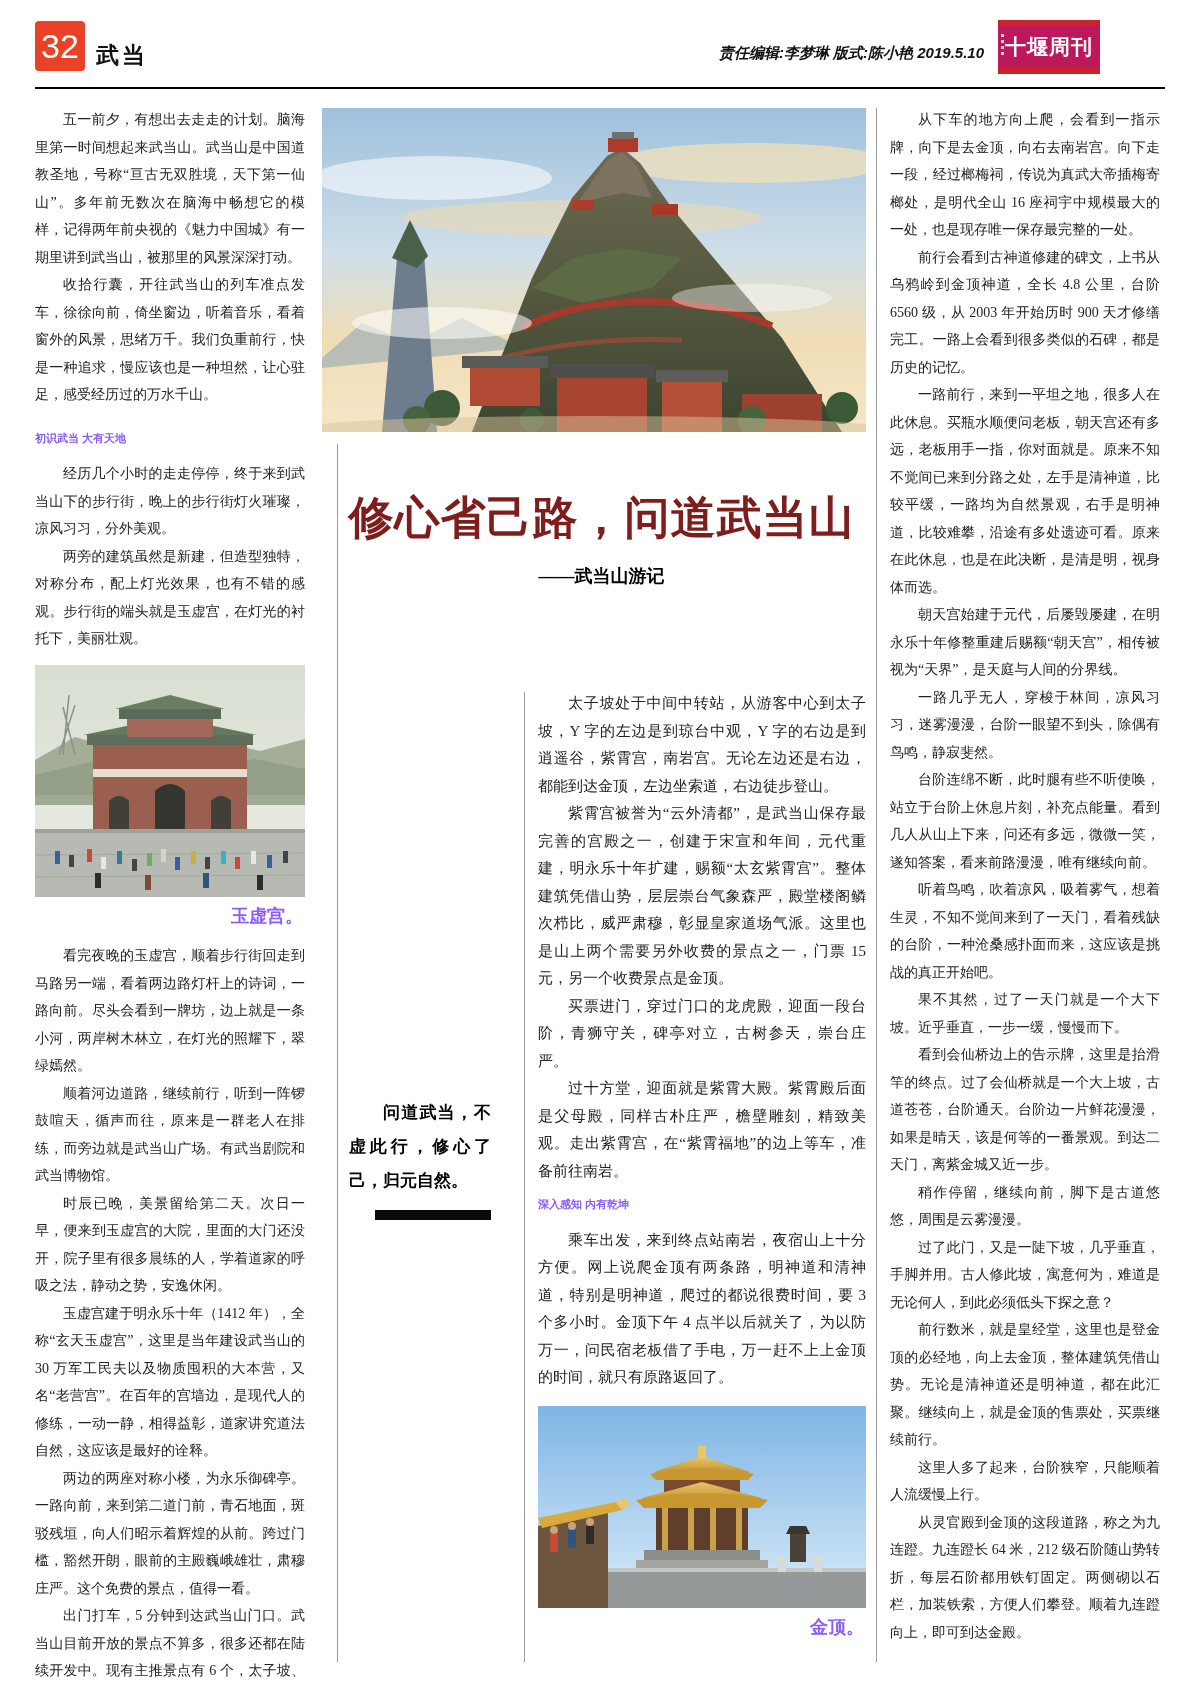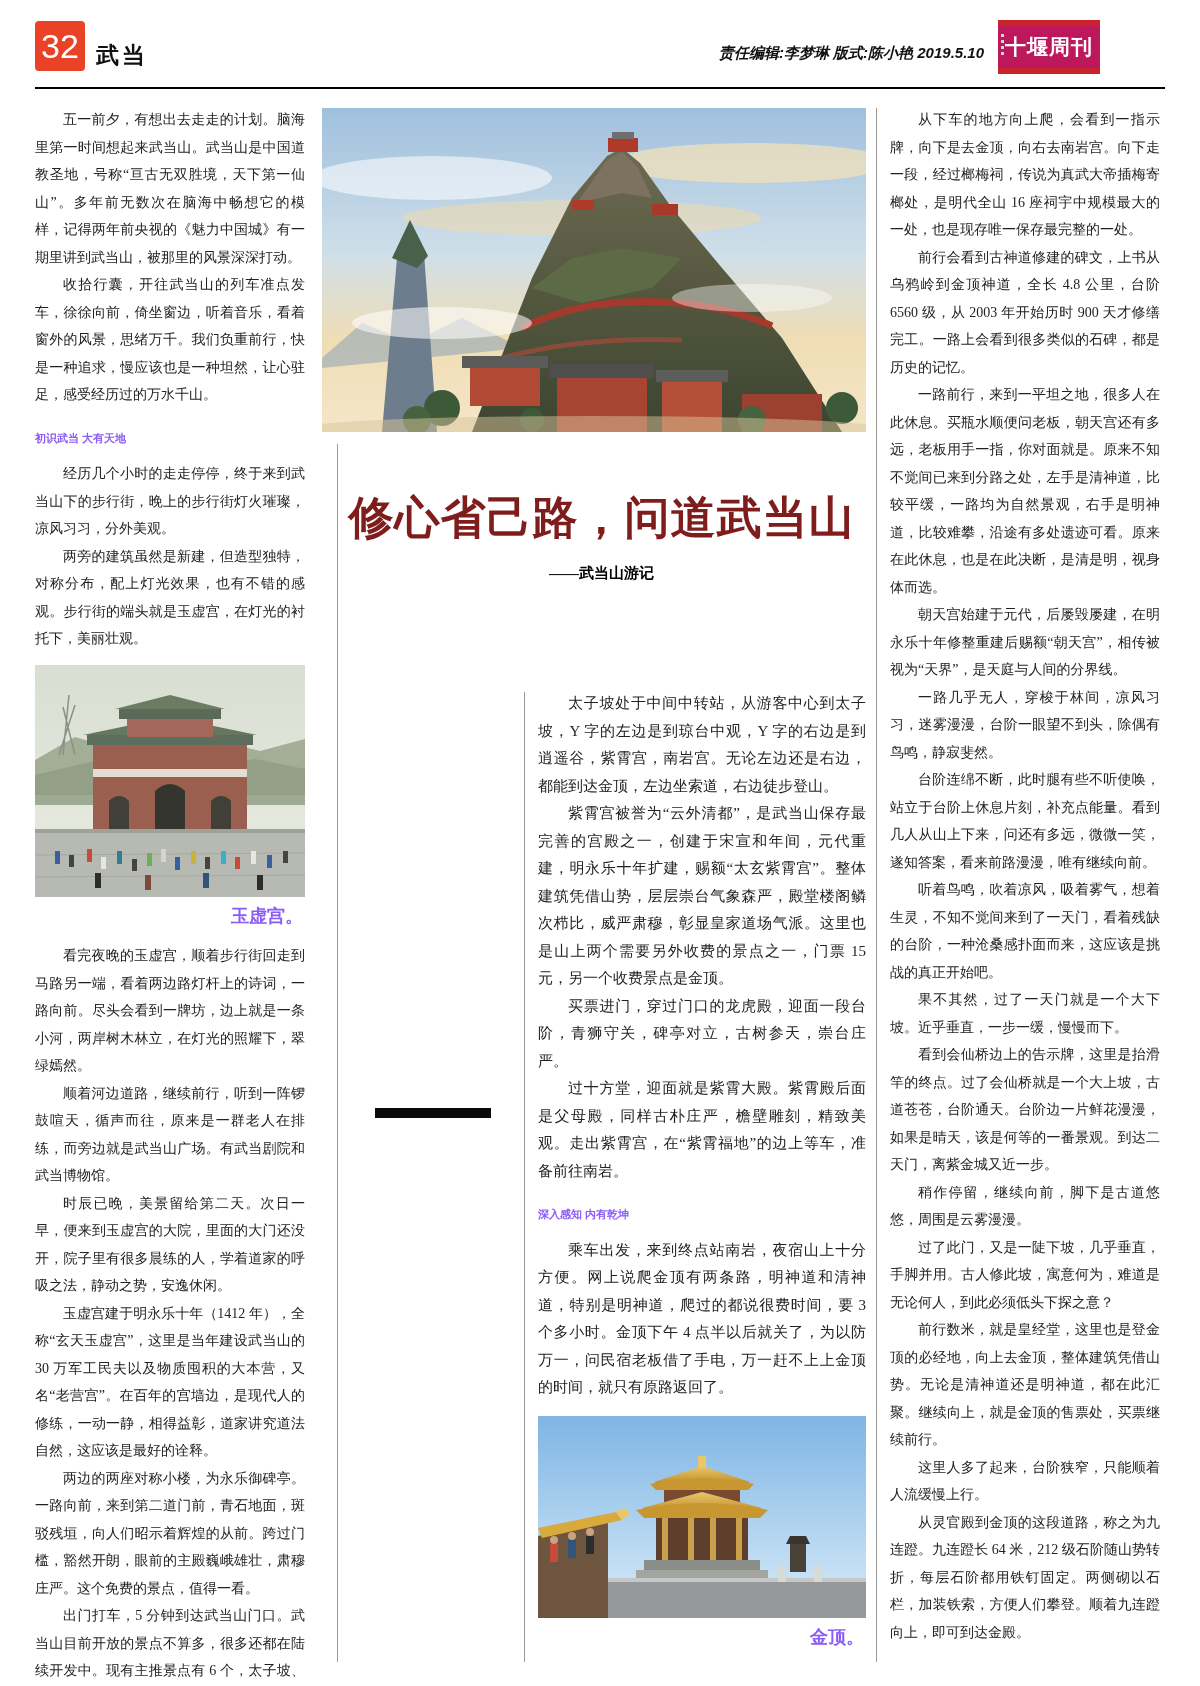--- a/index.html
+++ b/index.html
@@ -27,21 +27,21 @@
   .col{position:absolute;font-size:14px;line-height:27.5px;text-align:justify;color:#222;}
   .col p.para{margin:0;text-indent:2em;}
   .subhead{font-weight:bold;font-size:11px;text-indent:0;margin:16px 0 8px 0;
            font-family:Liberation Sans, sans-serif;color:#8b5cf6;}
   .caption{font-weight:bold;font-size:18px;text-align:right;margin:6px 2px 12px 0;color:#8b5cf6;}
   .figure{margin:0;padding:0;line-height:0;}
   .figure svg{display:block;}
   
   .headline-block{position:absolute;left:337px;top:488px;width:529px;text-align:center;}
   .headline{margin:0;font-size:45px;font-weight:900;letter-spacing:1px;color:#7f1d1d;}
-  .subtitle{margin-top:16px;font-size:15px;font-weight:bold;color:#000;}
+  .subtitle{margin-top:16px;font-size:18px;font-weight:bold;color:#000;}
   
   .pullquote{position:absolute;left:349px;top:1096px;width:142px;}
   .pq-text{font-size:17px;font-weight:bold;line-height:34px;text-align:justify;text-indent:2em;color:#000;margin:0;}
   .pq-bar{margin-top:12px;margin-left:26px;height:10px;background:#0a0a0a;}
   .photo-top{position:absolute;left:322px;top:108px;width:544px;height:324px;}
 </style>
 </head>
 <body>
 
 <div class="page">
@@ -114,20 +114,21 @@
       <ellipse cx="270" cy="322" rx="300" ry="14" fill="#d8c49a" opacity="0.5"></ellipse>
     </svg>
   </div>
 
   <div class="headline-block">
     <h1 class="headline">修心省己路，问道武当山</h1>
     <div class="subtitle">——武当山游记</div>
   </div>
 
   <div class="pullquote">
+    <p class="pq-text">问道武当，不虚此行，修心了己，归元自然。</p>
     <div class="pq-bar"></div>
   </div>
 
   <div class="col" style="left:35px;top:106px;width:270px;">
     <div>
         <p class="para">五一前夕，有想出去走走的计划。脑海里第一时间想起来武当山。武当山是中国道教圣地，号称“亘古无双胜境，天下第一仙山”。多年前无数次在脑海中畅想它的模样，记得两年前央视的《魅力中国城》有一期里讲到武当山，被那里的风景深深打动。</p>
         <p class="para">收拾行囊，开往武当山的列车准点发车，徐徐向前，倚坐窗边，听着音乐，看着窗外的风景，思绪万千。我们负重前行，快是一种追求，慢应该也是一种坦然，让心驻足，感受经历过的万水千山。</p>
       </div>
     <div class="subhead">初识武当  大有天地</div>
     <div>
@@ -196,21 +197,21 @@
       </div>
   </div>
 
   <div class="col" style="left:538px;top:690px;width:328px;font-size:15px;">
     <div>
         <p class="para">太子坡处于中间中转站，从游客中心到太子坡，Y 字的左边是到琼台中观，Y 字的右边是到逍遥谷，紫霄宫，南岩宫。无论左边还是右边，都能到达金顶，左边坐索道，右边徒步登山。</p>
         <p class="para">紫霄宫被誉为“云外清都”，是武当山保存最完善的宫殿之一，创建于宋宣和年间，元代重建，明永乐十年扩建，赐额“太玄紫霄宫”。整体建筑凭借山势，层层崇台气象森严，殿堂楼阁鳞次栉比，威严肃穆，彰显皇家道场气派。这里也是山上两个需要另外收费的景点之一，门票 15 元，另一个收费景点是金顶。</p>
         <p class="para">买票进门，穿过门口的龙虎殿，迎面一段台阶，青狮守关，碑亭对立，古树参天，崇台庄严。</p>
         <p class="para">过十方堂，迎面就是紫霄大殿。紫霄殿后面是父母殿，同样古朴庄严，檐壁雕刻，精致美观。走出紫霄宫，在“紫霄福地”的边上等车，准备前往南岩。</p>
       </div>
-    <div class="subhead" style="margin-top:16px;">深入感知  内有乾坤</div>
+    <div class="subhead" style="margin-top:6px;">深入感知  内有乾坤</div>
     <div>
         <p class="para">乘车出发，来到终点站南岩，夜宿山上十分方便。网上说爬金顶有两条路，明神道和清神道，特别是明神道，爬过的都说很费时间，要 3 个多小时。金顶下午 4 点半以后就关了，为以防万一，问民宿老板借了手电，万一赶不上上金顶的时间，就只有原路返回了。</p>
       </div>
     <div class="figure" style="margin-top:14px;">
       <svg width="328" height="202" viewBox="0 0 328 202">
         <defs>
           <linearGradient id="sky3" x1="0" y1="0" x2="0" y2="1">
             <stop offset="0" stop-color="#7fb5e4"></stop>
               <stop offset="1" stop-color="#d9ecf9"></stop>
           </linearGradient>

